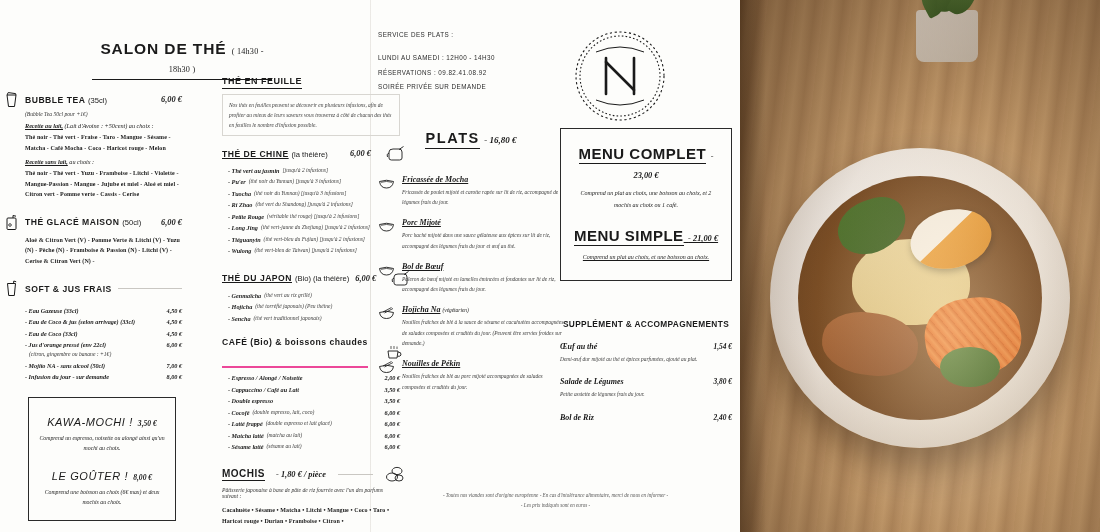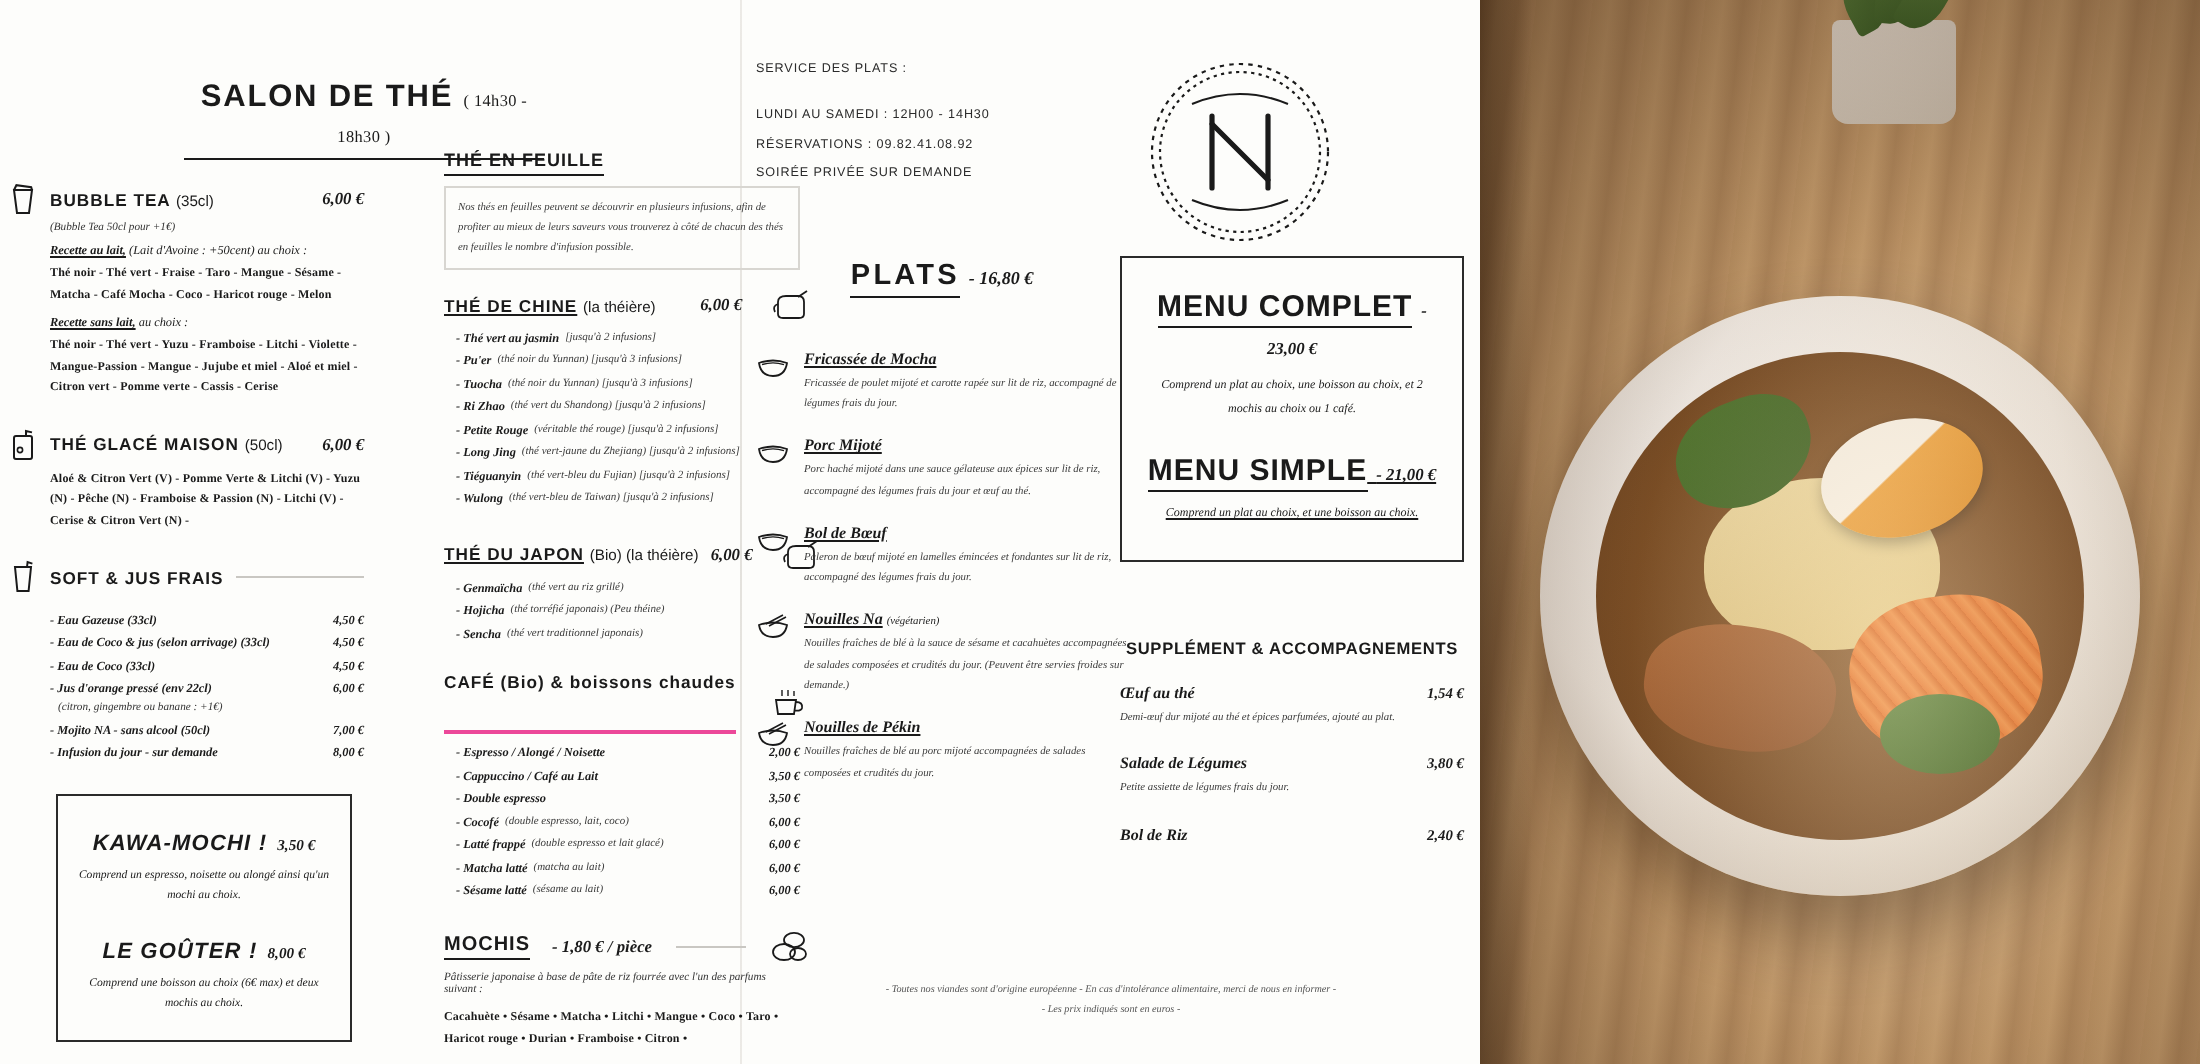--- a/index.html
+++ b/index.html
@@ -49,21 +49,21 @@
   .li .ds{font-style:italic;font-size:5.5px;margin-left:3px;color:#3a3a3a;}
   .li .pr{margin-left:auto;font-weight:bold;font-style:italic;white-space:nowrap;}
 
   .boxnote{border:1px solid #d8d6d1;padding:5px 6px;margin:5px 0 9px 0;
      font-size:5.4px;font-style:italic;font-family:"Liberation Serif",serif;
      line-height:1.85;color:#3c3c3c;}
 
   .framed{border:1px solid #2a2a2a;padding:10px 8px;margin-top:10px;text-align:center;}
   .deal{margin:4px 0 12px 0;}
   .deal:last-child{margin-bottom:2px;}
-  .deal-t{font-size:11px;font-weight:bold;font-style:italic;letter-spacing:.6px;
+  .deal-t{font-size:11px;font-weight:normal;font-style:italic;letter-spacing:.6px;
      display:inline-block;}
   .deal-p{font-size:7.6px;font-style:italic;font-weight:bold;
      font-family:"Liberation Serif",serif;margin-left:5px;}
   .deal-d{font-size:5.8px;font-style:italic;font-family:"Liberation Serif",serif;
      line-height:1.8;margin-top:3px;}
 
   
   .service{font-size:6.3px;letter-spacing:.45px;line-height:2.3;color:#2b2b2b;}
   .logo-wrap{position:absolute;left:566px;top:22px;width:108px;height:108px;}
   .plats-h{font-size:14.5px;font-weight:bold;letter-spacing:1.6px;
@@ -487,21 +487,21 @@
         </div>
 
         <div class="dish">
           <span class="dish-ic">
             <svg viewBox="0 0 17 14" width="17" height="14">
                 <path d="M1.5 6.5 Q8.5 4 15.5 6.5 Q14.5 12.5 8.5 12.5 Q2.5 12.5 1.5 6.5 Z" fill="none" stroke="#1a1a1a" stroke-width=".9"></path>
                 <path d="M5 6 L13.5 1.5 M6.5 7 L15 2.5" stroke="#1a1a1a" stroke-width=".8"></path>
               </svg>
           </span>
           <div>
-            <div class="dish-n"><span>Nouilles Na</span><span class="dish-tag">(végétarien)</span></div>
+            <div class="dish-n"><span>Hojicha Na</span><span class="dish-tag">(végétarien)</span></div>
             <div class="dish-d">Nouilles fraîches de blé à la sauce de sésame et cacahuètes accompagnées de salades composées et crudités du jour. (Peuvent être servies froides sur demande.)</div>
           </div>
         </div>
 
         <div class="dish">
           <span class="dish-ic">
             <svg viewBox="0 0 17 14" width="17" height="14">
                 <path d="M1.5 6.5 Q8.5 4 15.5 6.5 Q14.5 12.5 8.5 12.5 Q2.5 12.5 1.5 6.5 Z" fill="none" stroke="#1a1a1a" stroke-width=".9"></path>
                 <path d="M5 6 L13.5 1.5 M6.5 7 L15 2.5" stroke="#1a1a1a" stroke-width=".8"></path>
               </svg>

